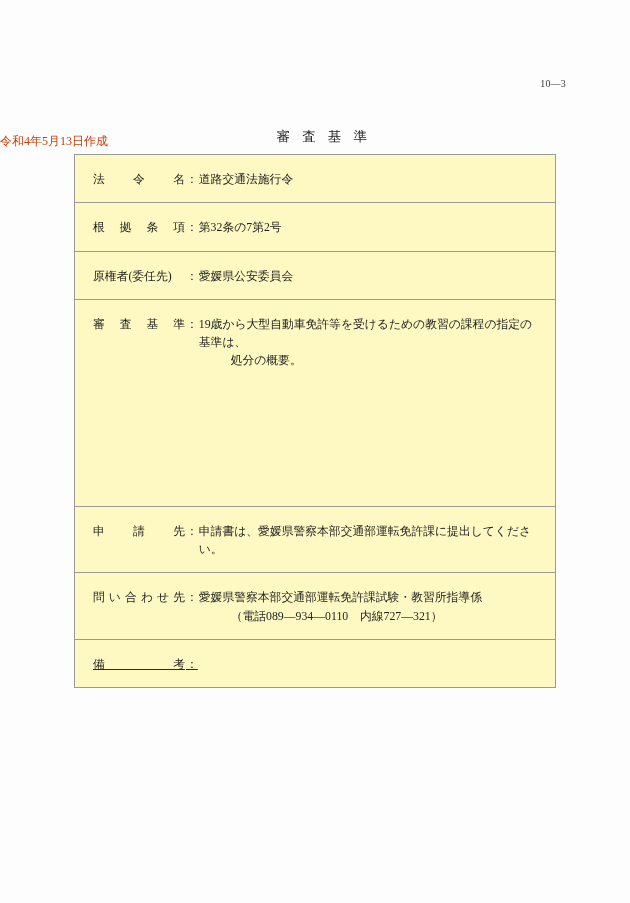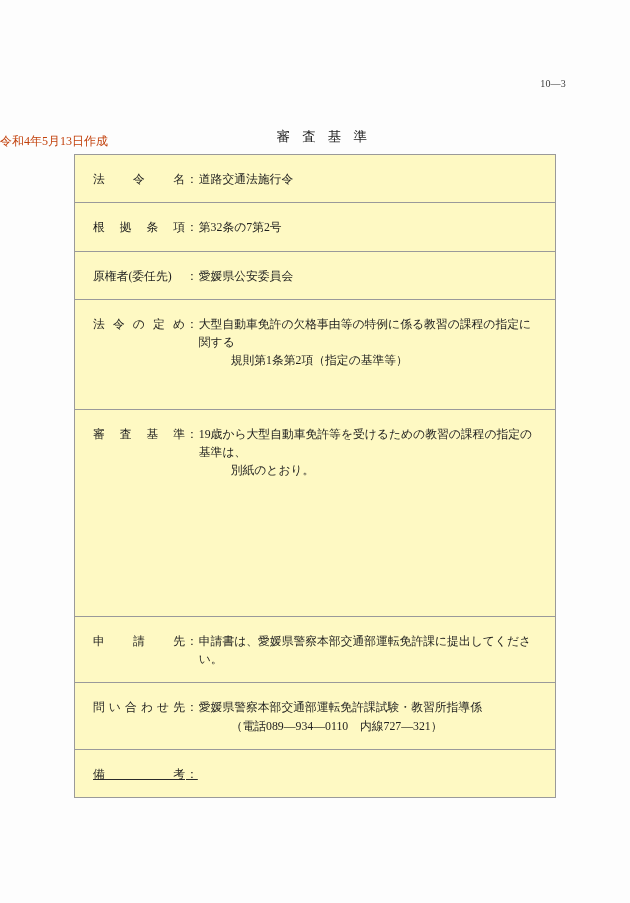--- a/index.html
+++ b/index.html
@@ -169,36 +169,27 @@
       <tr class="r-owner">
         <td>
           <div class="cell">
             <span class="lbl nojust">原権者(委任先)</span>
             <span class="colon">：</span>
             <span class="val">愛媛県公安委員会</span>
           </div>
         </td>
       </tr>
 
-      <tr class="r-law">
-        <td>
-          <div class="cell">
-            <span class="lbl">法令の定め</span>
-            <span class="colon">：</span>
-            <span class="val"><span>大型自動車免許の欠格事由等の特例に係る教習の課程の指定に関する</span><span class="cont">規則第1条第2項（指定の基準等）</span></span>
-          </div>
-        </td>
-      </tr>
 
       <tr class="r-stand">
         <td>
           <div class="cell">
             <span class="lbl">審査基準</span>
             <span class="colon">：</span>
-            <span class="val"><span>19歳から大型自動車免許等を受けるための教習の課程の指定の基準は、</span><span class="cont">別紙のとおり。</span></span>
+            <span class="val"><span>19歳から大型自動車免許等を受けるための教習の課程の指定の基準は、</span><span class="cont">処分の概要。</span></span>
           </div>
         </td>
       </tr>
 
 
       <tr class="r-apply">
         <td>
           <div class="cell">
             <span class="lbl">申請先</span>
             <span class="colon">：</span>

